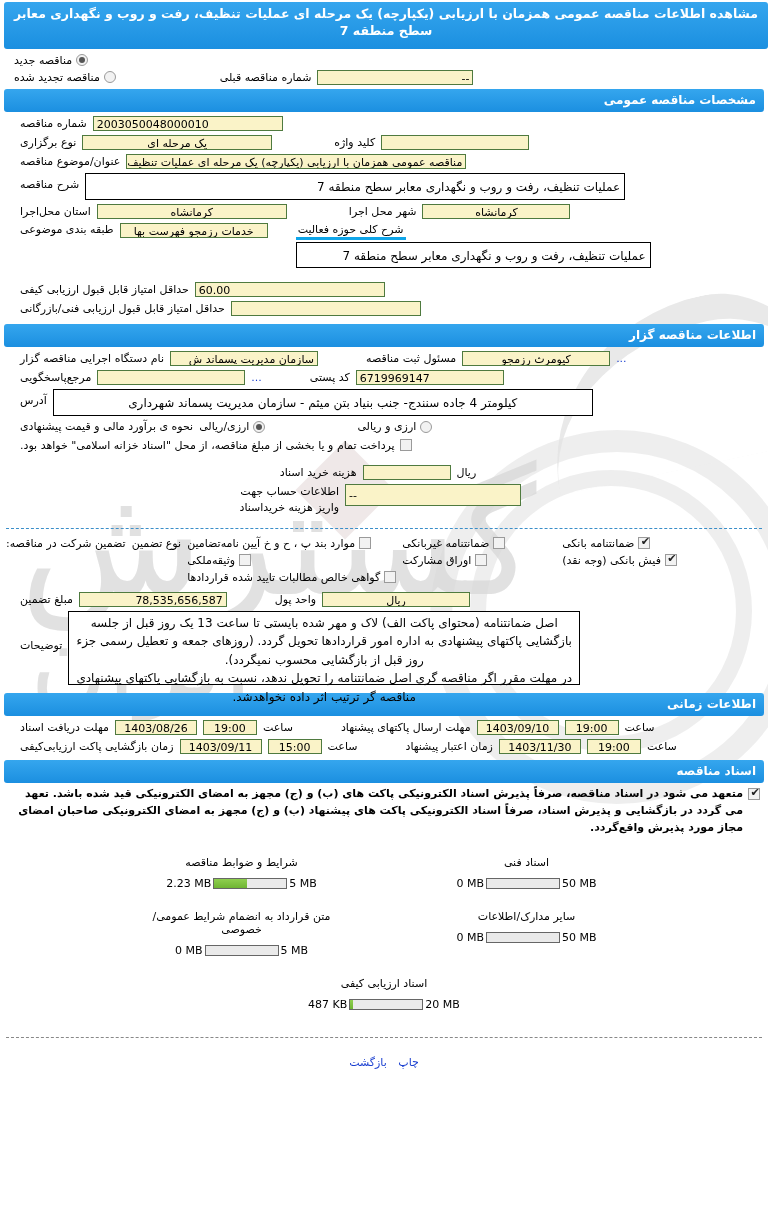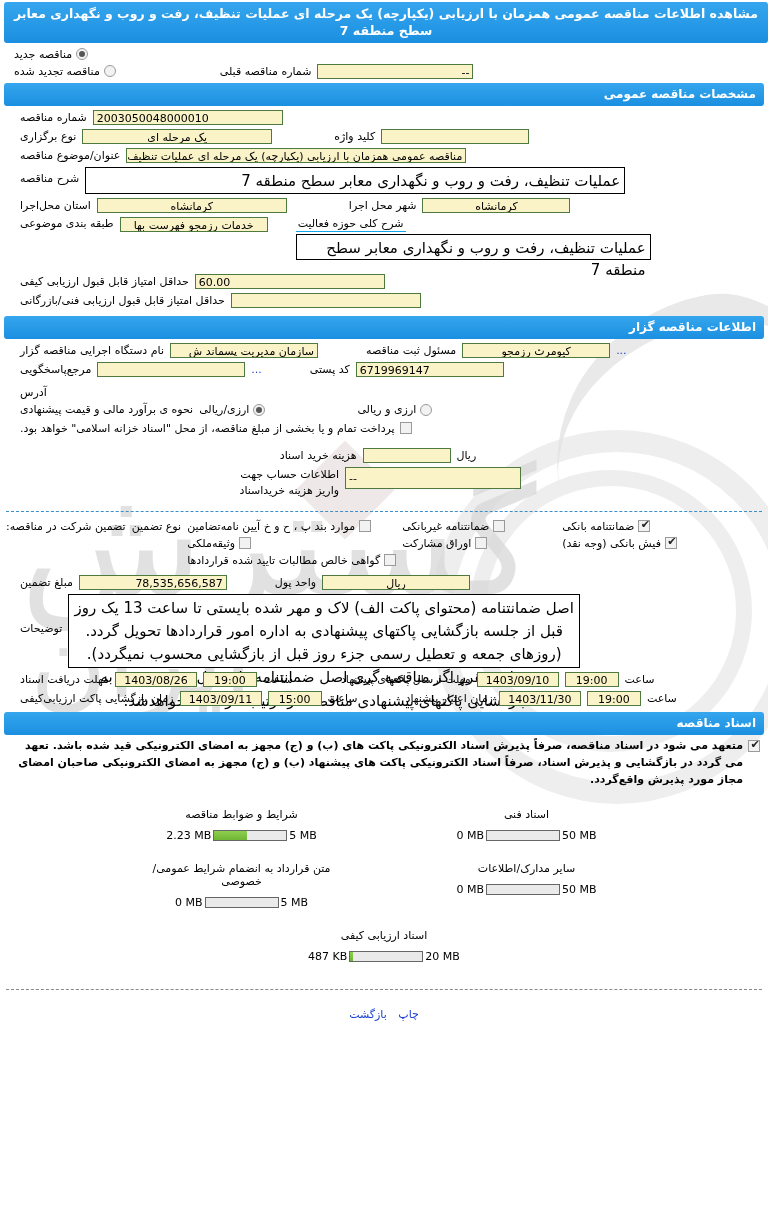--- a/index.html
+++ b/index.html
@@ -76,21 +76,21 @@
     padding: 3px 8px 4px 8px;
     margin: 4px 4px 2px 4px;
     border-radius: 3px;
     text-align: right;
     line-height: 1.35;
   }
   .sect-head.title {
     text-align: center;
     font-size: 12.5px;
     margin: 2px 0 2px 4px;
-    padding: 4px 8px 3px 8px;
+    padding: 4px 8px 9px 8px;
   }
 
   
   .row {
     display: flex;
     align-items: center;
     justify-content: flex-start;
     padding: 2px 6px;
     gap: 6px;
   }
@@ -110,21 +110,21 @@
     text-align: right;
     overflow: hidden;
     white-space: nowrap;
     box-sizing: border-box;
     color: #000;
   }
   .fld.num { text-align: left; direction: ltr; }
   .box {
     border: 1px solid #000;
     background: #fff;
-    font-size: 15px;
+    font-size: 12px;
     padding: 2px 4px;
     box-sizing: border-box;
     text-align: right;
     line-height: 1.5;
   }
 
   
   .radio, .checkbox {
     width: 12px; height: 12px;
     border: 1px solid #9a9a9a;
@@ -300,21 +300,21 @@
       <div class="fld" style="width:148px; text-align:center;">کرمانشاه</div>
       <div class="lbl">شهر محل اجرا</div>
       <div style="width:50px"></div>
       <div class="fld" style="width:190px; text-align:center;">کرمانشاه</div>
       <div class="lbl">استان محل‌اجرا</div>
       <div style="width:8px"></div>
     </div>
 
     <div class="row" style="justify-content:flex-end; align-items:flex-start;">
       <div style="display:flex; flex-direction:column; align-items:flex-end;">
-        <div class="lbl" style="border-bottom:1px solid #0ea5e9; padding:0 2px 1px 2px; margin-bottom:2px;">شرح کلی حوزه فعالیت</div>
+        <div class="lbl" style="border-bottom:3px solid #0ea5e9; padding:0 2px 1px 2px; margin-bottom:2px;">شرح کلی حوزه فعالیت</div>
         <div class="box" style="width:355px; height:26px; line-height:22px;">عملیات تنظیف، رفت و روب و نگهداری معابر سطح منطقه  7</div>
       </div>
       <div style="width:16px"></div>
       <div class="fld" style="width:148px; text-align:center;">خدمات رزمجو فهرست بها</div>
       <div class="lbl">طبقه بندی موضوعی</div>
       <div style="width:8px"></div>
     </div>
 
     <div class="spacer-10"></div>
 
@@ -346,20 +346,21 @@
       <div class="fld num" style="width:148px;">6719969147</div>
       <div class="lbl">کد پستی</div>
       <div style="width:36px"></div>
       <span class="lbl" style="color:#1a3fd0;">...</span>
       <div class="fld" style="width:148px;"></div>
       <div class="lbl">مرجع‌پاسخگویی</div>
       <div style="width:8px"></div>
     </div>
 
     <div class="row" style="justify-content:flex-end; align-items:flex-start;">
+      <div class="box" style="width:540px; height:27px; line-height:23px; text-align:center;">کیلومتر 4 جاده سنندج- جنب بنیاد بتن میثم - سازمان مدیریت پسماند شهرداری</div>
       <div class="lbl" style="padding-top:5px;">آدرس</div>
       <div style="width:8px"></div>
     </div>
 
 
     <div class="row" style="justify-content:flex-end;">
       <div class="opt">
         <span class="radio"></span>
         <span>ارزی و ریالی</span>
       </div>
@@ -455,20 +456,21 @@
       <div style="width:8px"></div>
     </div>
 
     <div class="row" style="justify-content:flex-end; align-items:flex-start;">
       <div class="box" style="width:512px; height:74px; line-height:1.55; white-space:pre-line; text-align:center;">اصل ضمانتنامه (محتوای پاکت الف) لاک و مهر شده بایستی تا ساعت 13 یک روز قبل از جلسه بازگشایی پاکتهای پیشنهادی به اداره امور قراردادها تحویل گردد. (روزهای جمعه و تعطیل رسمی جزء روز قبل از بازگشایی محسوب نمیگردد).
 در مهلت مقرر اگر مناقصه گری اصل ضمانتنامه را تحویل ندهد، نسبت به بازگشایی پاکتهای پیشنهادی مناقصه گر ترتیب اثر داده نخواهدشد.</div>
       <div class="lbl" style="padding-top:28px;">توضیحات</div>
       <div style="width:8px"></div>
     </div>
 
+    <div class="sect-head" style="margin-top:6px;">اطلاعات زمانی</div>
 
     <div class="row" style="justify-content:flex-end;">
       <div class="lbl">ساعت</div>
       <div class="fld num" style="width:54px; text-align:center;">19:00</div>
       <div class="fld num" style="width:82px; text-align:center;">1403/09/10</div>
       <div class="lbl">مهلت ارسال پاکتهای پیشنهاد</div>
       <div style="width:36px"></div>
       <div class="lbl">ساعت</div>
       <div class="fld num" style="width:54px; text-align:center;">19:00</div>
       <div class="fld num" style="width:82px; text-align:center;">1403/08/26</div>

